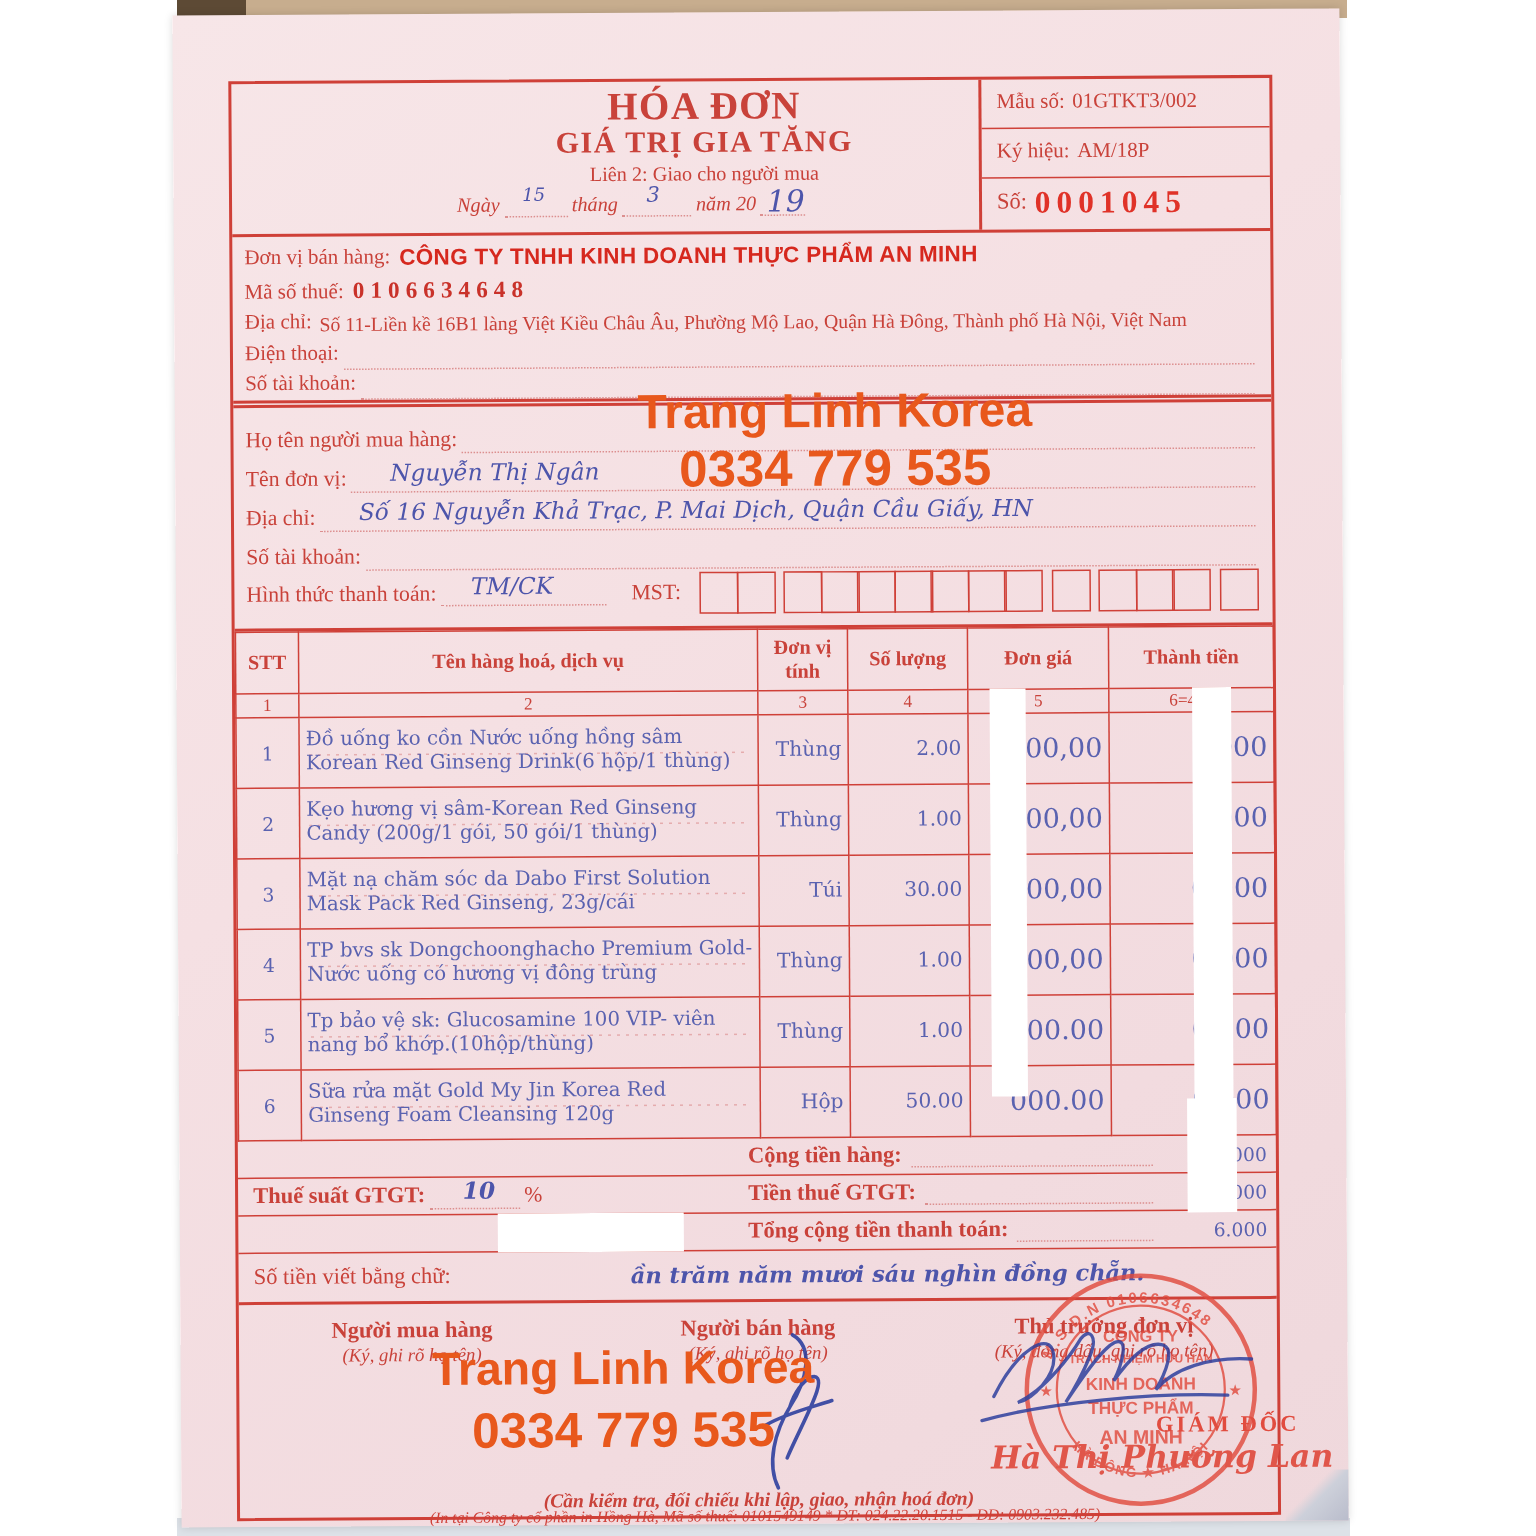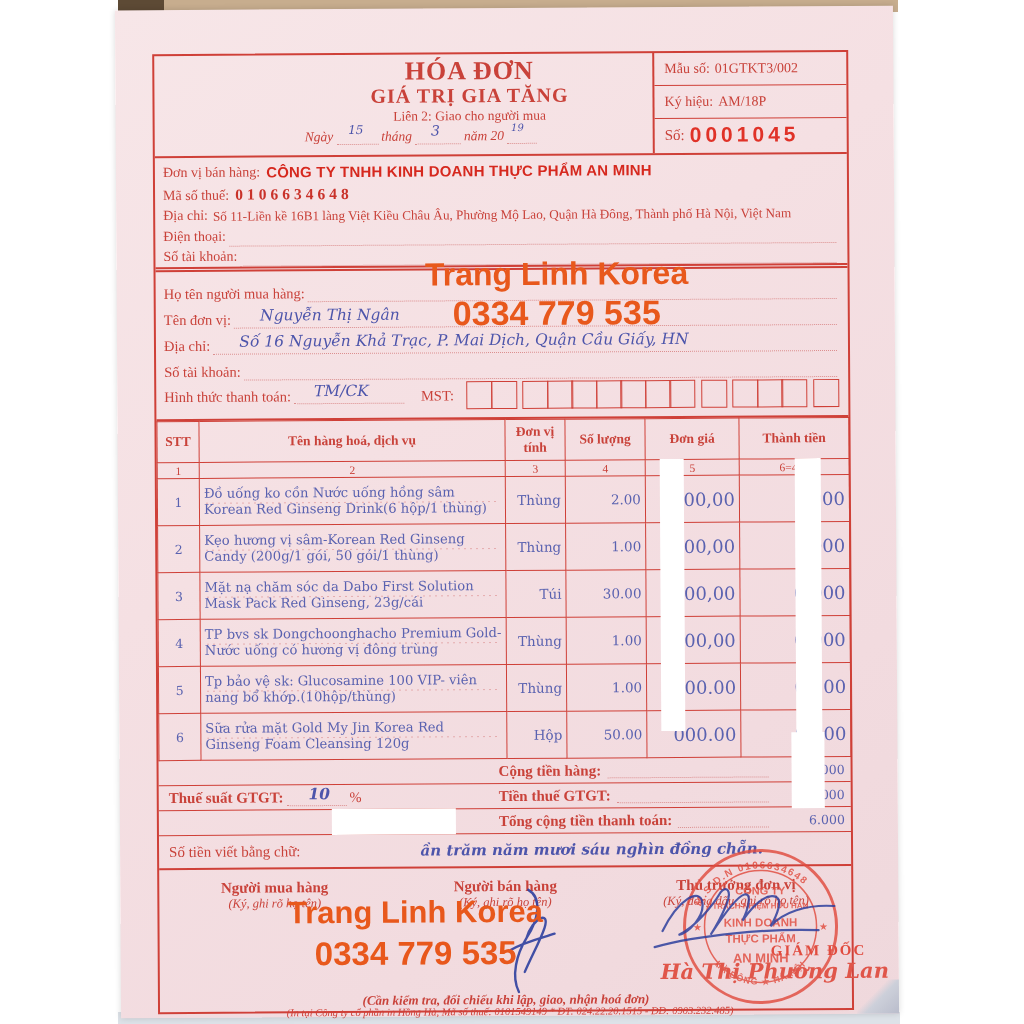--- a/index.html
+++ b/index.html
@@ -19,21 +19,21 @@
   .sec-header{height:100px;border-bottom:2px solid #cf4038;position:relative;}
   .hdr-center{position:absolute;left:150px;top:3px;width:330px;text-align:center;}
   .t1{font-size:26px;font-weight:bold;letter-spacing:1px;line-height:1.05;}
   .t2{font-size:20px;font-weight:bold;letter-spacing:1px;line-height:1.15;}
   .t3{font-size:13.5px;line-height:1.3;}
   .dateline{font-size:13.5px;font-style:italic;margin-top:3px;}
   .hdr-right{position:absolute;right:0;top:0;width:192px;height:100%;border-left:2px solid #cf4038;
              font-size:14px;}
   .hdr-right .rrow{height:32px;display:flex;align-items:center;padding-left:10px;gap:5px;}
   .hdr-right .rrow.bline{border-bottom:1.5px solid #cf4038;}
-  .invnum{font-family:Liberation Sans, sans-serif;font-size:21px;font-weight:bold;
+  .invnum{font-family:Liberation Serif, serif;font-size:21px;font-weight:bold;
           color:#e03228;letter-spacing:4px;}
   
   .sec-seller{height:105px;border-bottom:5px double #cf4038;padding:4px 8px 0 8px;font-size:14px;}
   .sline{display:flex;align-items:flex-end;line-height:1.45;}
   .company{font-family:"Liberation Sans",sans-serif;font-weight:bold;font-size:15px;color:#d6281e;
            margin-left:6px;letter-spacing:.2px;}
   .taxcode{font-weight:bold;font-size:15.5px;letter-spacing:4px;margin-left:6px;color:#c9322a;}
   .addr{font-size:13.2px;margin-left:5px;}
   .dots{flex:1;border-bottom:1.5px dotted #dc8f8f;height:15px;margin:0 3px;position:relative;}
   
@@ -120,21 +120,21 @@
           <span>Ngày</span>
           <span class="dots" style="max-width:42px;">
               <span class="hand hv" style="left:12px;font-size:12px;">15</span>
             </span>
           <span>tháng</span>
           <span class="dots" style="max-width:46px;">
               <span class="hand hv" style="left:16px;font-size:14px;">3</span>
             </span>
           <span>năm 20</span>
           <span class="dots" style="max-width:30px;">
-              <span class="hand hv" style="left:4px;font-size:10px;font-style:italic;">19</span>
+              <span class="hand hv" style="left:4px;font-size:20px;font-style:italic;">19</span>
             </span>
         </div>
       </div>
       <div class="hdr-right">
         <div class="rrow bline">
           <span>Mẫu số:</span>
           <span>01GTKT3/002</span>
         </div>
         <div class="rrow bline">
           <span>Ký hiệu:</span>

